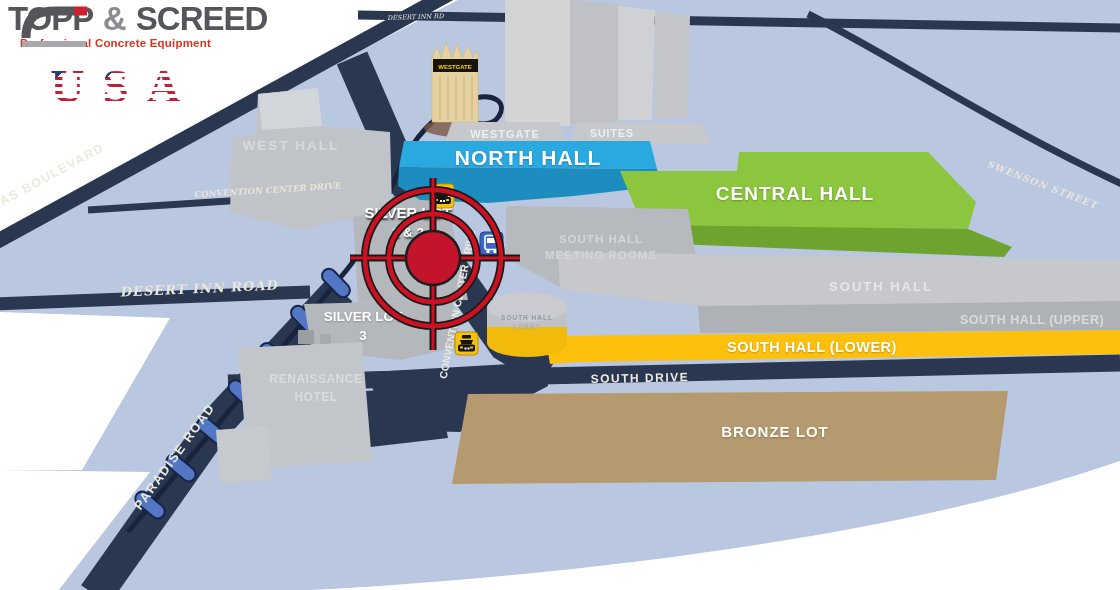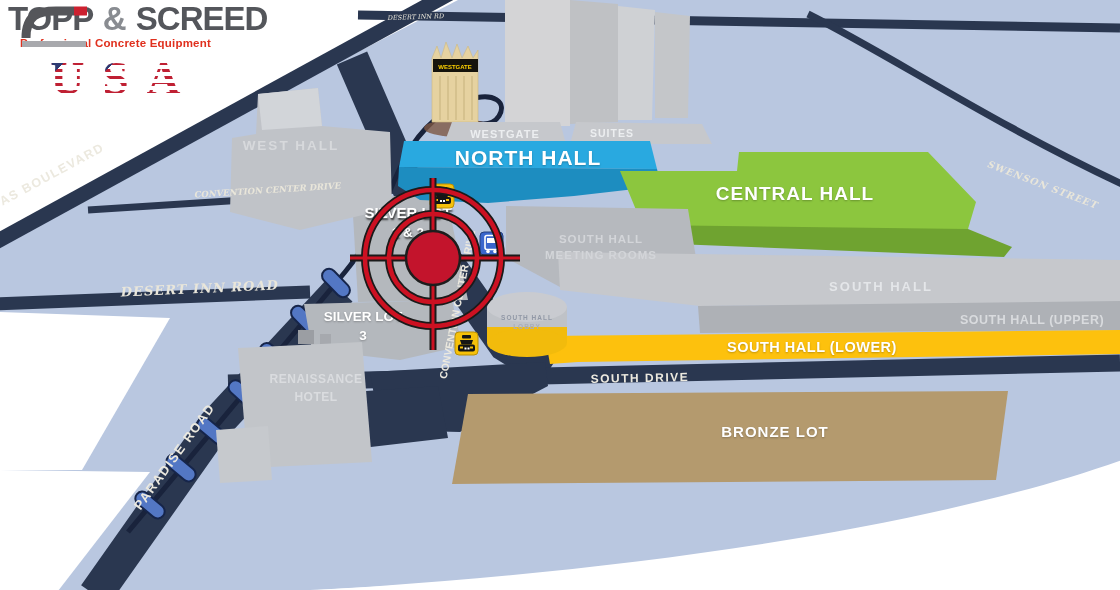--- a/index.html
+++ b/index.html
@@ -7,21 +7,21 @@
          font-family:"Liberation Sans",sans-serif;}
   .stage svg{position:absolute;left:0;top:0;}
 
   
   .logo{position:absolute;left:8px;top:2px;width:215px;z-index:30;text-align:center;}
   .logo .tool{display:block;margin:0 auto;}
   .logo .title{font-weight:800;font-size:33px;letter-spacing:-1px;color:#54565b;line-height:1.0;
                font-family:"Liberation Sans",sans-serif;white-space:nowrap;}
   .logo .title .amp{color:#898c91;padding:0 2px;}
   .logo .tagline{font-weight:700;font-size:11.5px;color:#e0301e;margin-top:2px;letter-spacing:.2px;}
-  .usa{margin-top:6px;font-family:"Liberation Serif",serif;font-weight:900;font-size:47px;
+  .usa{margin-top:14px;font-family:"Liberation Serif",serif;font-weight:900;font-size:47px;
        line-height:1;white-space:nowrap;}
   .usa .fl{display:inline-block;margin:0 9px;color:transparent;
        background-image:linear-gradient(135deg,#2e3a72 0 26%,rgba(0,0,0,0) 26.5%),
                         repeating-linear-gradient(180deg,#bf2033 0 3.5px,#ffffff 3.5px 7px);
        -webkit-background-clip:text;background-clip:text;}
 
   
   text{font-family:"Liberation Sans",sans-serif;}
   .rser{font-family:"DejaVu Serif",serif;font-style:italic;fill:#e9e6da;}
   .rsans{font-weight:700;fill:#ece9df;}

